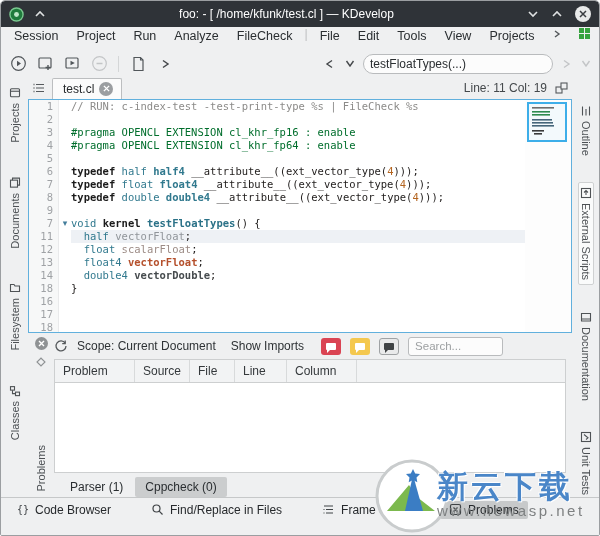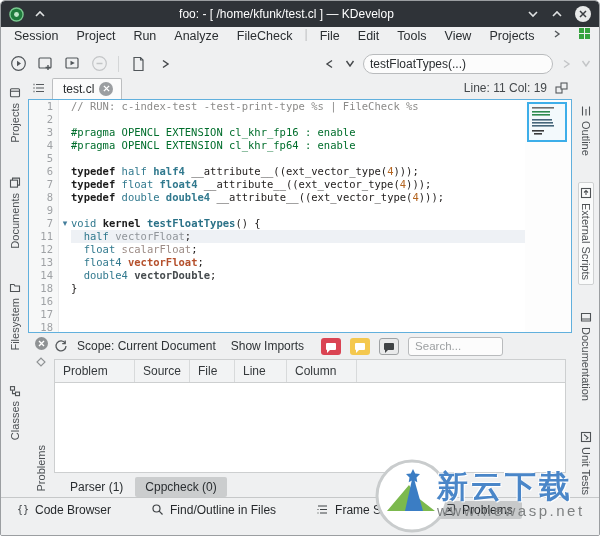--- a/index.html
+++ b/index.html
@@ -481,21 +481,21 @@
         <span>Code Browser</span>
       </span>
       <span class="sb-gap"></span>
       <span class="sb-item">
         <span>
           <svg width="13" height="13" viewBox="0 0 13 13">
             <circle cx="5.5" cy="5.5" r="3.5" fill="none" stroke="#3f4346" stroke-width="1.2"></circle>
             <path d="M8.2 8.2 L11.5 11.5" fill="none" stroke="#3f4346" stroke-width="1.2"></path>
           </svg>
         </span>
-        <span>Find/Outline in Files</span>
+        <span>Find/Replace in Files</span>
       </span>
       <span class="sb-gap"></span>
       <span class="sb-item">
         <span>
           <svg width="13" height="13" viewBox="0 0 13 13">
             <path d="M2 3 H11 M4 6.5 H11 M4 10 H11" fill="none" stroke="#3f4346" stroke-width="1.2"></path>
             <path d="M1.5 6.5 h1 M1.5 10 h1" fill="none" stroke="#3f4346" stroke-width="1.2"></path>
           </svg>
         </span>
         <span>Frame Stack</span>

